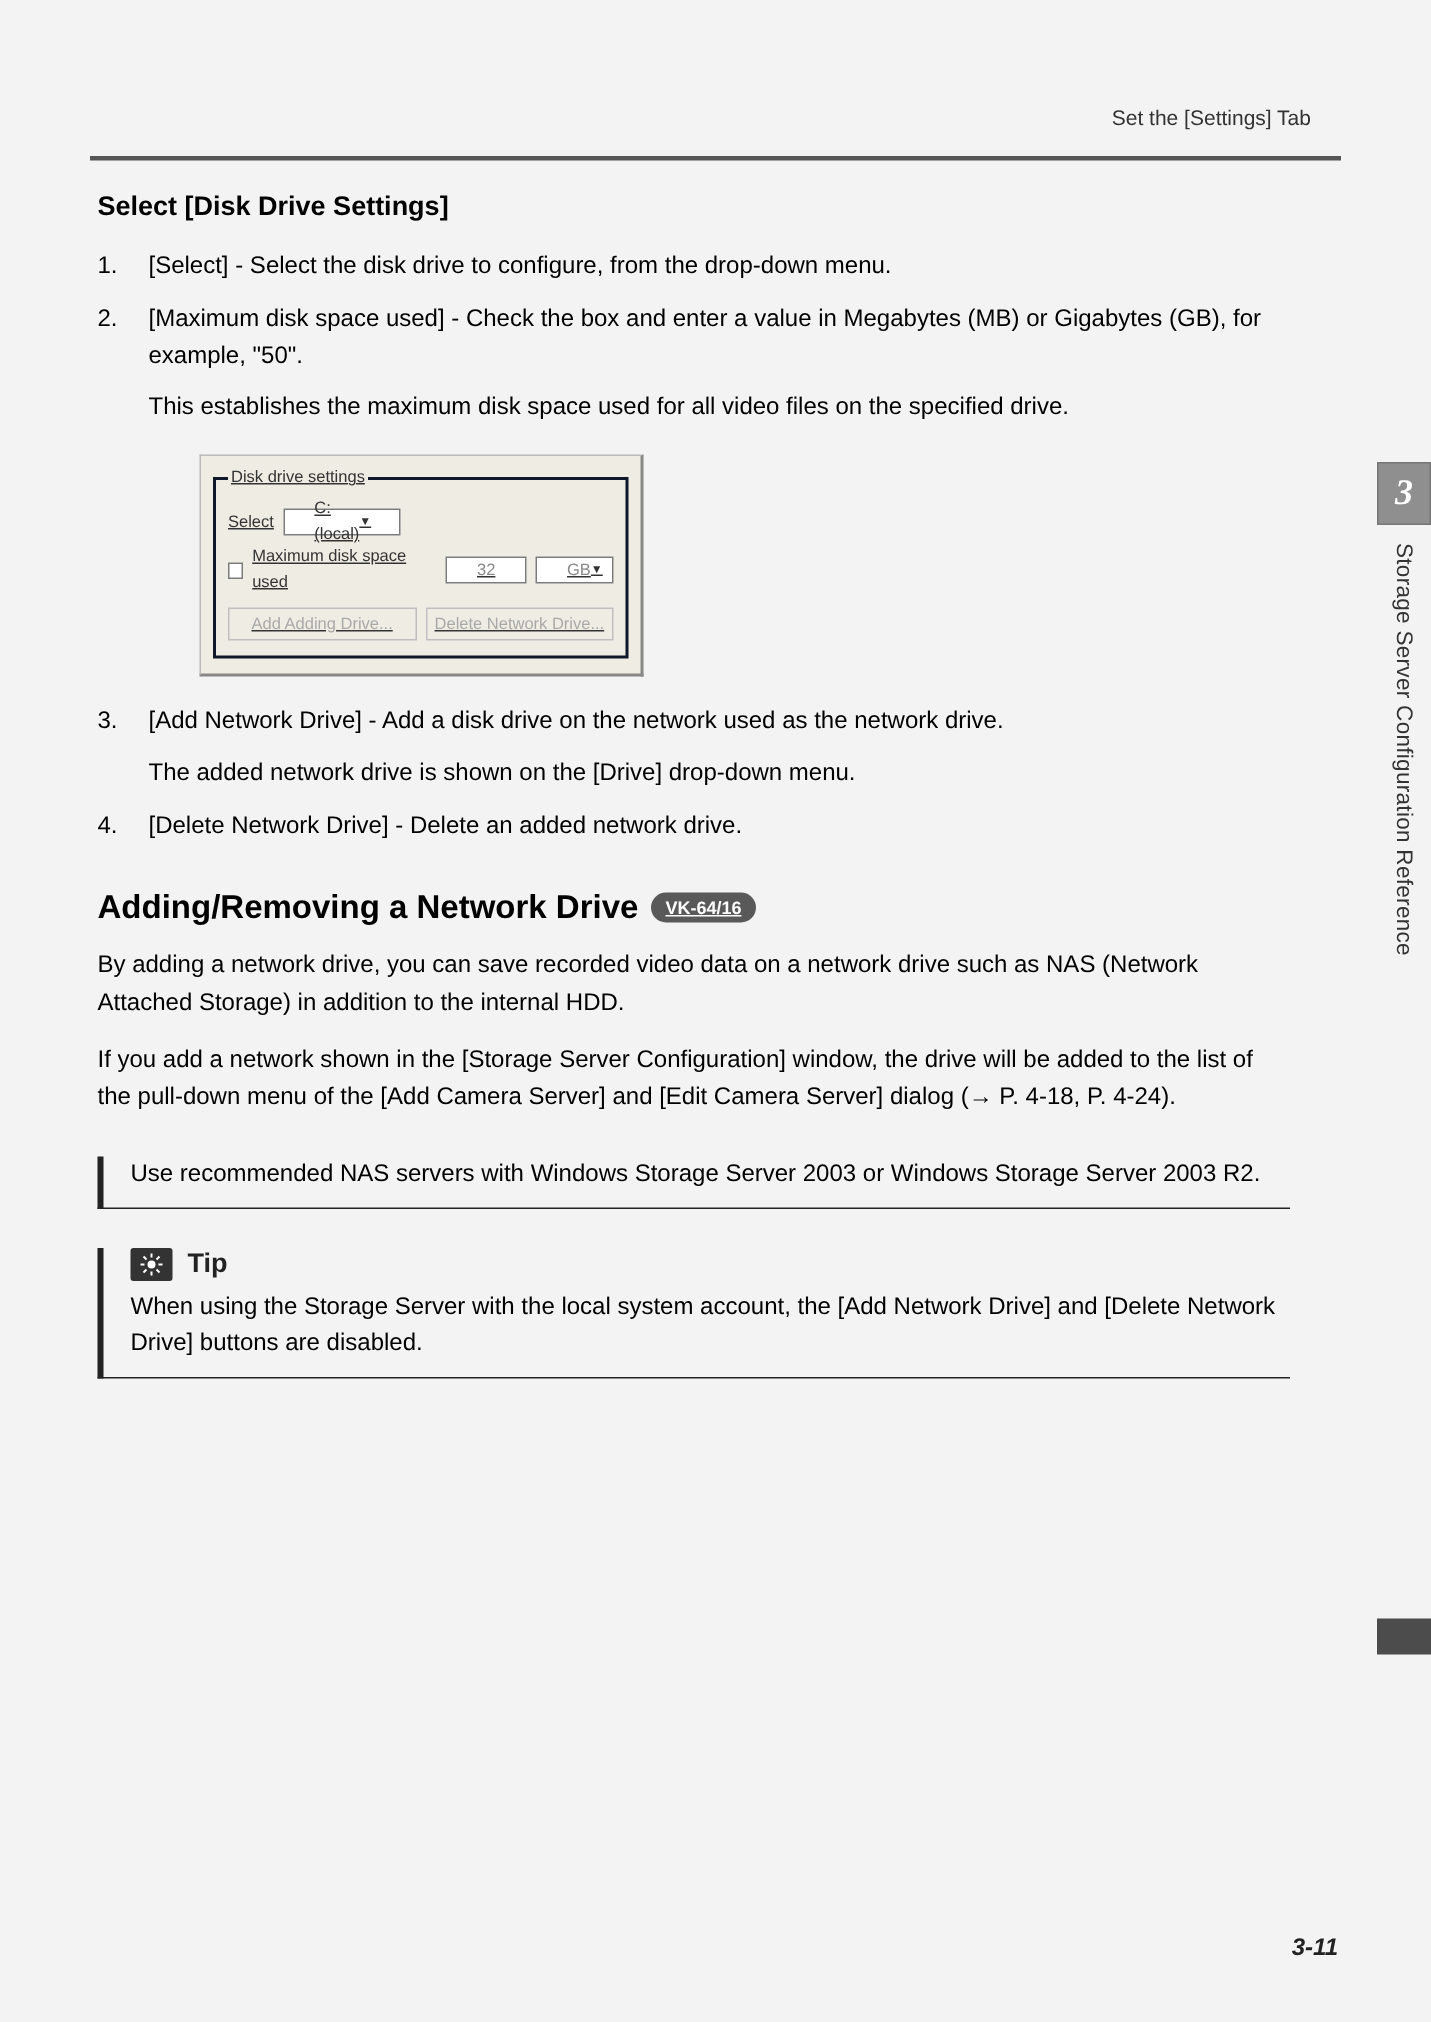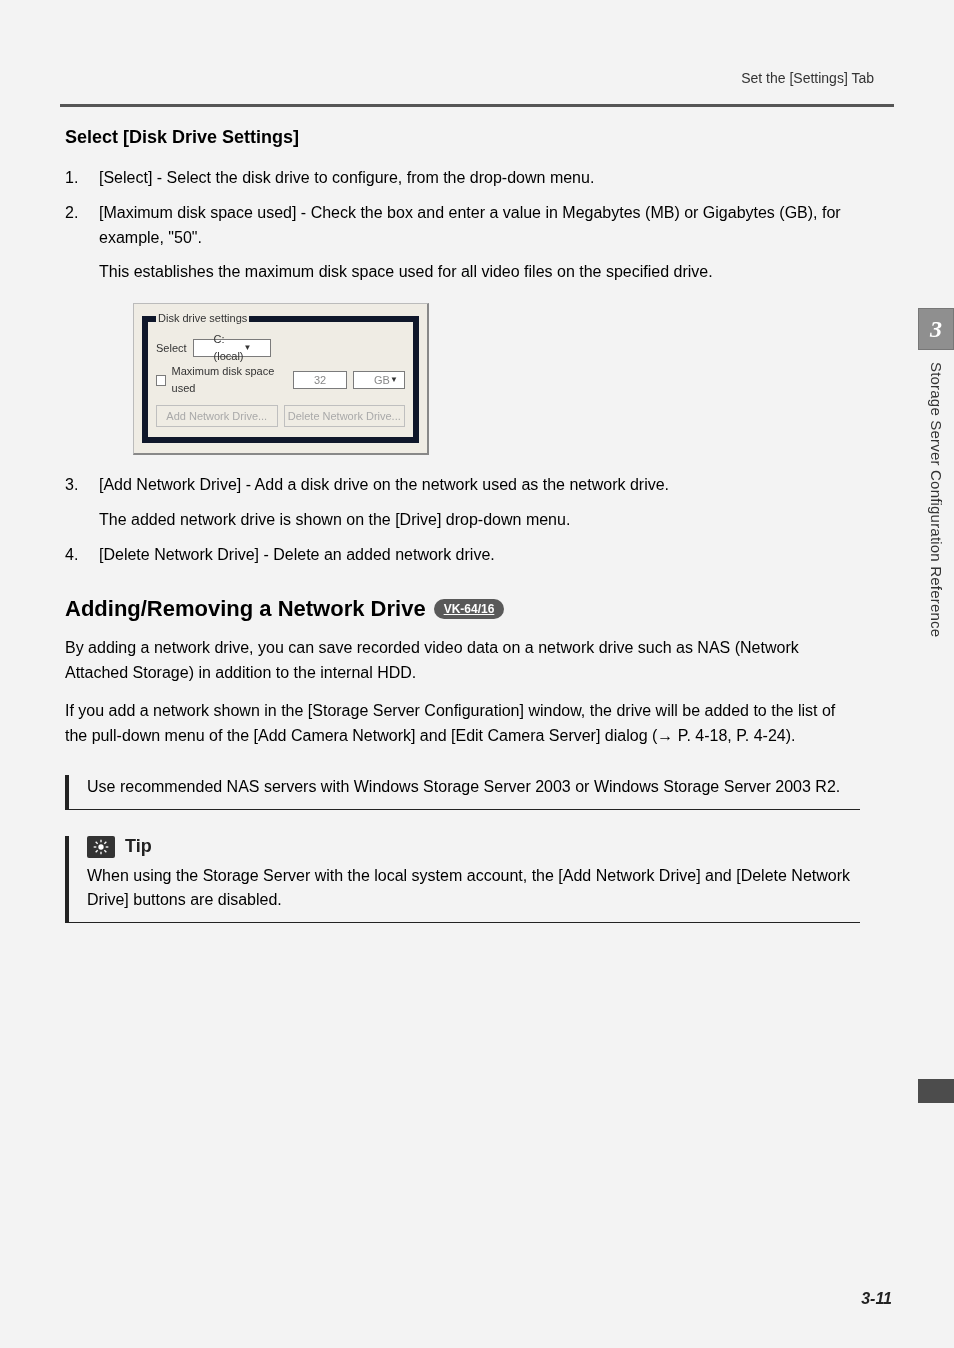--- a/index.html
+++ b/index.html
@@ -72,22 +72,23 @@
     padding: 6px 8px 10px 8px;
     background: #efece4;
     border: 1px solid #bbb;
     border-right: 2px solid #888;
     border-bottom: 2px solid #888;
     font-family: Tahoma, Arial, sans-serif;
     font-size: 11px;
     color: #333;
   }
   .dialog fieldset {
-    border: 6px solid #0f172a;
+    border: 2px solid #0f172a;
     padding: 6px 8px 10px 8px;
+    text-decoration: underline;
   }
   .dialog legend { font-size: 11px; color: #333; padding: 0 2px; }
   .d-row { display: flex; align-items: center; margin-top: 6px; gap: 6px; }
   .d-select, .d-input, .d-select2 {
     border: 1px solid #7b7b7b;
     background: #fff;
     height: 18px;
     font-size: 11px;
     padding: 0 20px;
     display: flex;
@@ -218,21 +219,21 @@
               <div style="flex:1"></div>
               <div class="d-input">
                   <span>32</span>
                 </div>
               <div class="d-select2">
                 <span>GB</span>
                 <span class="caret">▼</span>
               </div>
             </div>
             <div class="d-row" style="margin-top:8px; gap:6px;">
-              <div class="d-btn">Add Network Drive...</div>
+              <div class="d-btn">Add Adding Drive...</div>
               <div class="d-btn">Delete Network Drive...</div>
             </div>
           </fieldset>
         </div>
       </li>
 
       <li>
         <span class="num">3.</span>
         <span class="term">[Add Network Drive]</span><span> - Add a disk drive on the network used as the network drive.</span>
         <p class="sub">The added network drive is shown on the [Drive] drop-down menu.</p>
@@ -245,21 +246,21 @@
     </ol>
 
     <div class="sec2-row">
       <h2 class="section2">Adding/Removing a Network Drive</h2>
       <span class="badge">VK-64/16</span>
     </div>
 
     <p class="body">By adding a network drive, you can save recorded video data on a network drive such as NAS (Network Attached Storage) in addition to the internal HDD.</p>
 
     <p class="body">
-      <span>If you add a network shown in the [</span><span class="term">Storage Server Configuration</span><span>] window, the drive will be added to the list of the pull-down menu of the [</span><span class="term">Add Camera Network</span><span>] and [</span><span class="term">Edit Camera Server</span><span class="arrow">] dialog (→ P. 4-18, P. 4-24).</span>
+      <span>If you add a network shown in the [</span><span class="term">Storage Server Configuration</span><span>] window, the drive will be added to the list of the pull-down menu of the [</span><span class="term">Add Camera Server</span><span>] and [</span><span class="term">Edit Camera Server</span><span class="arrow">] dialog (→ P. 4-18, P. 4-24).</span>
     </p>
 
     <div class="callout">
       <p>Use recommended NAS servers with Windows Storage Server 2003 or Windows Storage Server 2003 R2.</p>
     </div>
 
     <div class="callout">
       <div class="callout-head">
         <span class="callout-icon">
           <svg viewBox="0 0 24 24">

